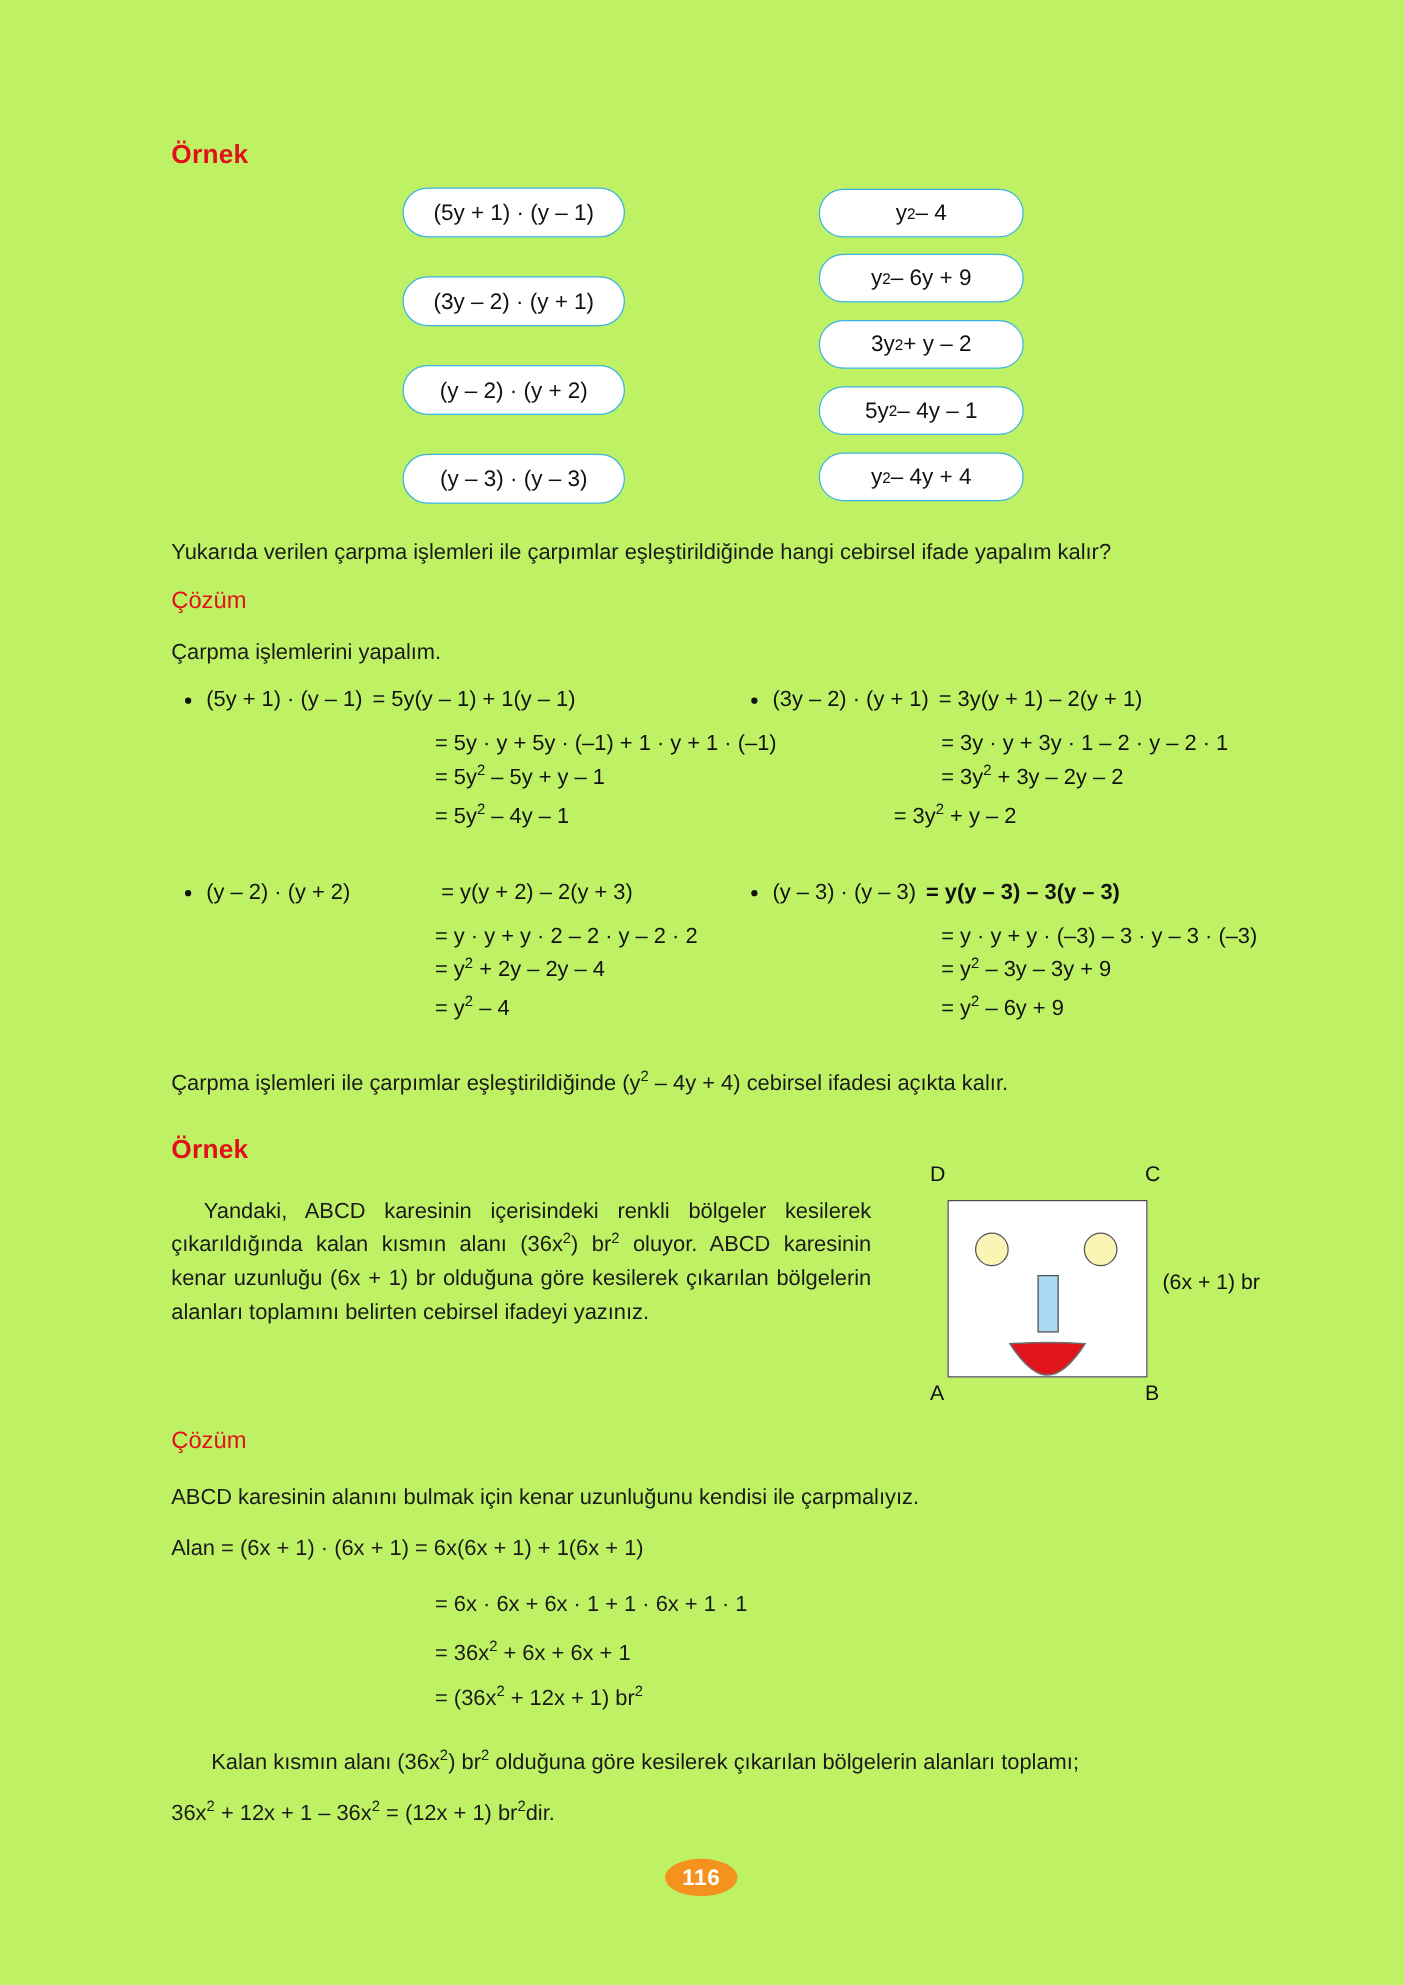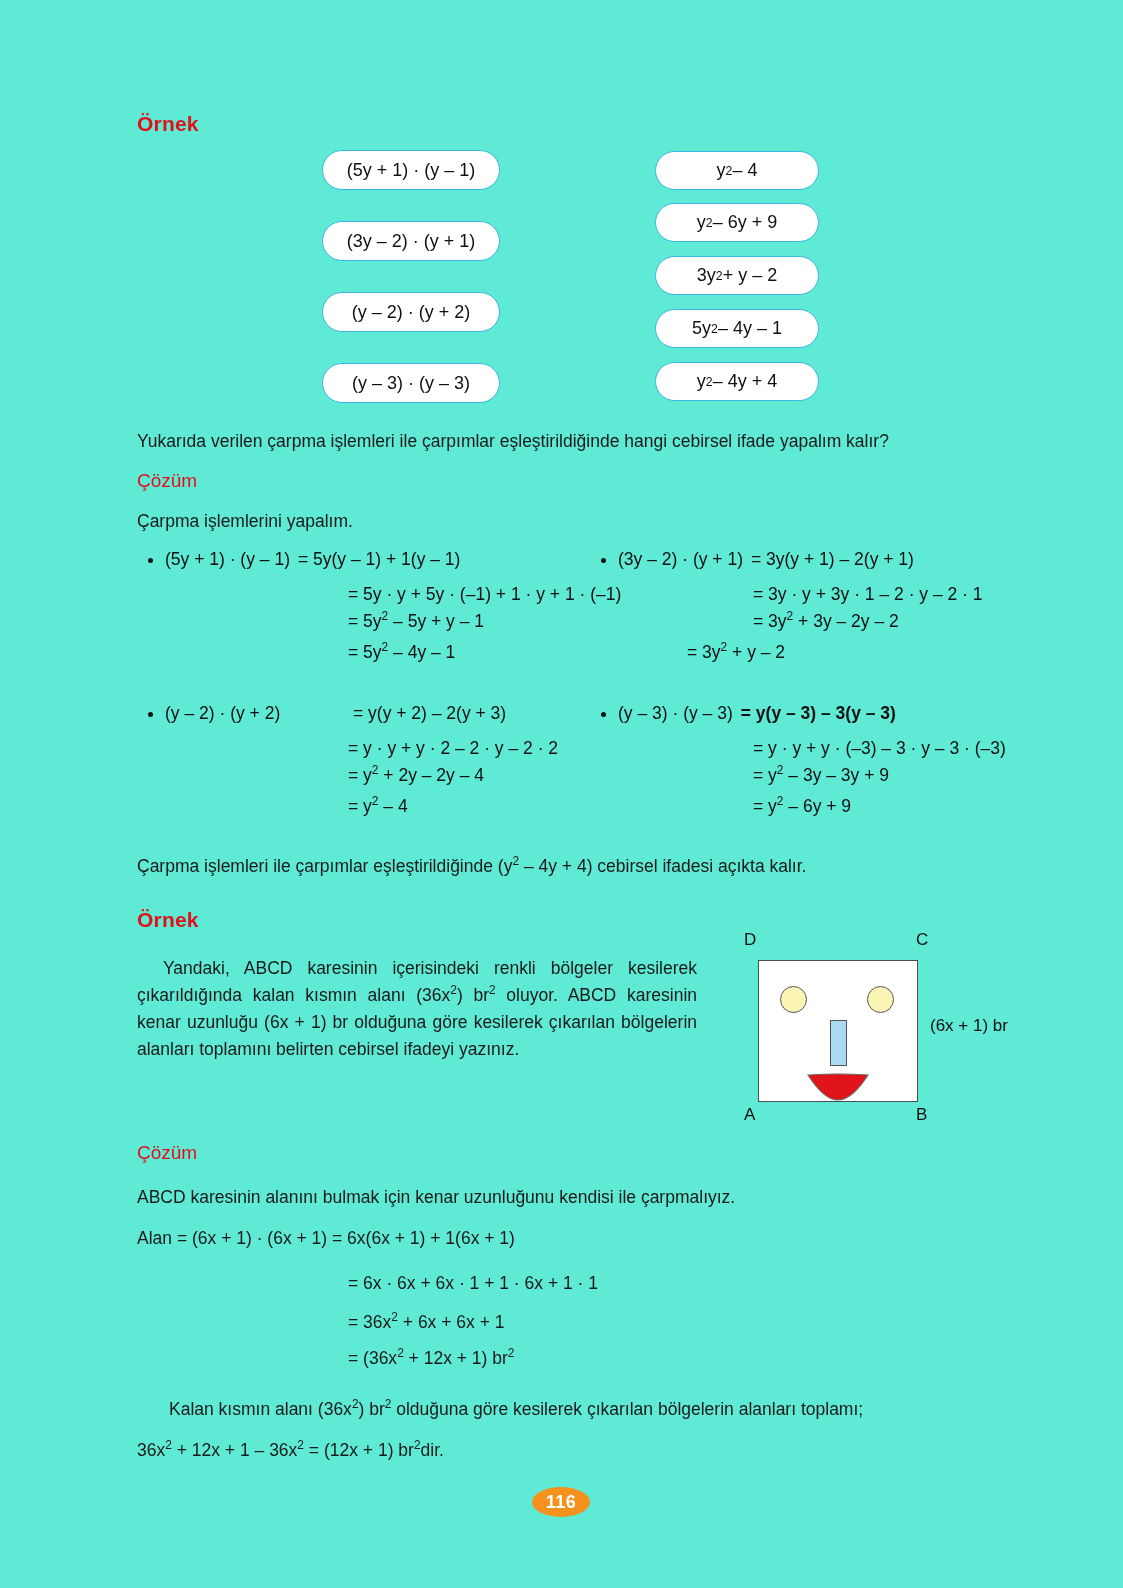--- a/index.html
+++ b/index.html
@@ -11,21 +11,21 @@
     width: 1123px;
     height: 1588px;
     position: relative;
     font-family: "Liberation Sans", sans-serif;
     color: #1a1a1a;
     overflow: hidden;
   }
   .page {
     position: absolute;
     inset: 0;
-    background: #5eead4;
+    background: #bef264;
   }
 
   
   .heading-ornek {
     position: absolute;
     font-size: 21px;
     font-weight: bold;
     color: #e2101a;
     letter-spacing: 0.2px;
   }
@@ -183,21 +183,21 @@
   </div>
 
   <div class="bullet-block" style="left:601px; top:549px;">
     <div class="bullet-row">
       <span class="dot"></span>
       <span class="lhs">(3y – 2) · (y + 1)</span>
       <span style="margin-left:8px;">= 3y(y + 1) – 2(y + 1)</span>
     </div>
     <div class="cont-line" style="margin-left:152px; margin-top:14px;">= 3y · y + 3y · 1 – 2 · y – 2 · 1</div>
     <div class="cont-line" style="margin-left:152px;">= 3y<sup>2</sup> + 3y – 2y – 2</div>
-    <div class="cont-line" style="margin-left:86px; margin-top:10px;">= 3y<sup>2</sup> + y – 2</div>
+    <div class="cont-line" style="margin-left:114px; margin-top:10px;">= 3y<sup>2</sup> + y – 2</div>
   </div>
 
   <div class="bullet-block" style="left:148px; top:703px;">
     <div class="bullet-row">
       <span class="dot"></span>
       <span class="lhs" style="min-width:180px;">(y – 2) · (y + 2)</span>
       <span style="margin-left:8px;">= y(y + 2) – 2(y + 3)</span>
     </div>
     <div class="cont-line" style="margin-left:200px; margin-top:14px;">= y · y + y · 2 – 2 · y – 2 · 2</div>
     <div class="cont-line" style="margin-left:200px;">= y<sup>2</sup> + 2y – 2y – 4</div>

